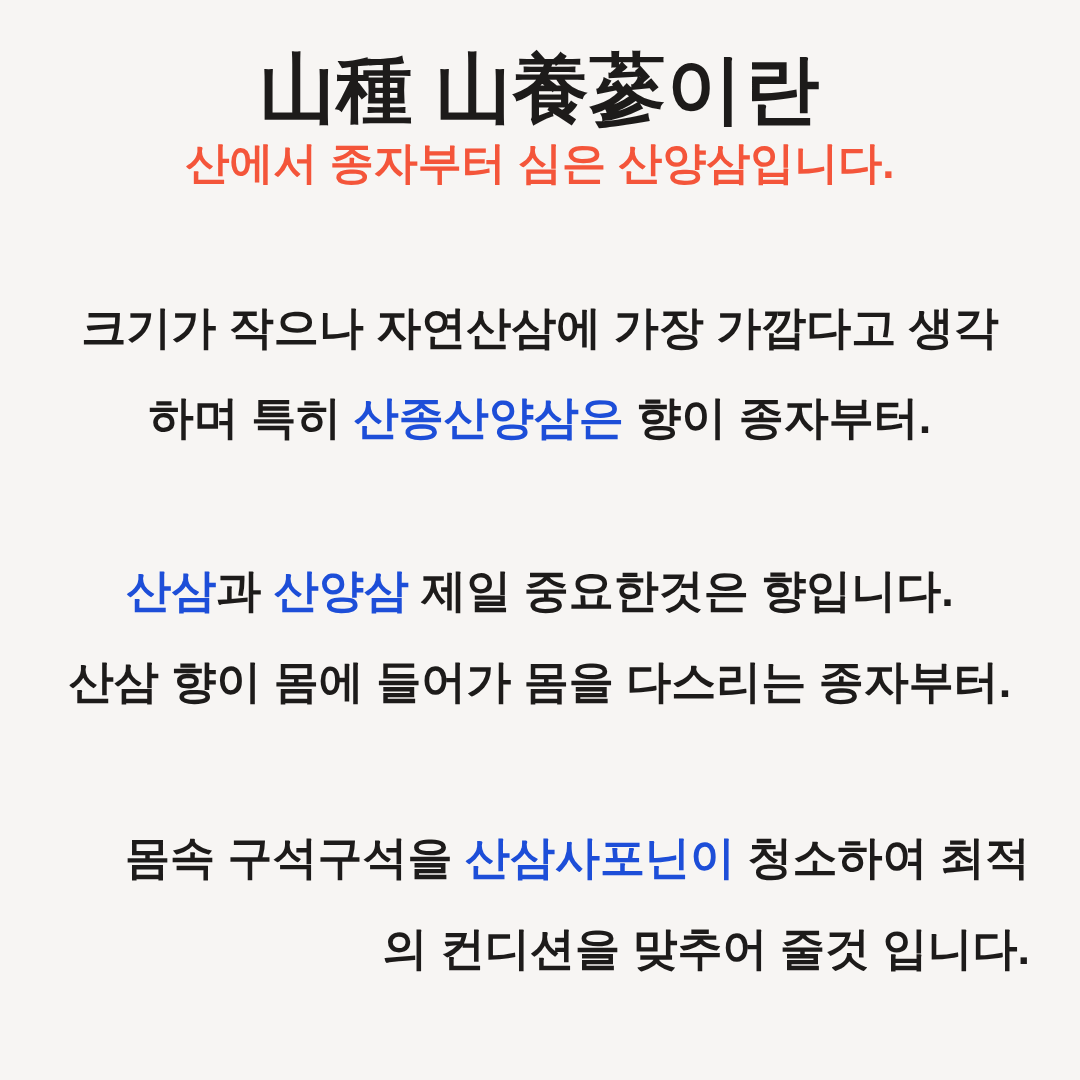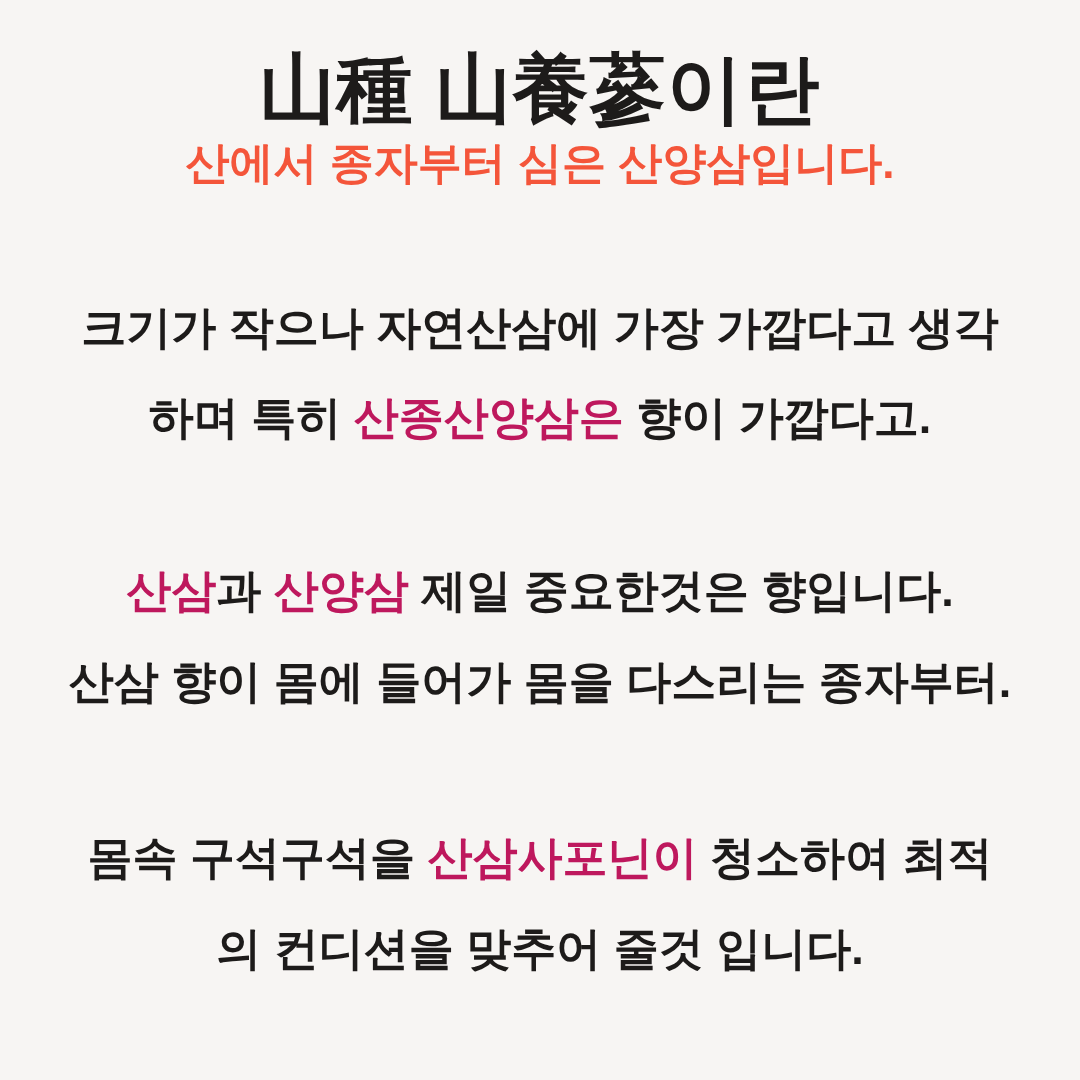--- a/index.html
+++ b/index.html
@@ -44,39 +44,39 @@
   .para {
     font-size: 45px;
     font-weight: 700;
     color: #1d1b1a;
     text-align: center;
     line-height: 1.48;
     width: 980px;
     margin: 0 auto;
   }
   .para .hl {
-    color: #be185d;
+    color: #1d4ed8;
   }
   .block-1 { margin-top: 80px; }
   .block-2 { margin-top: 82px; }
-  .block-3 { margin-top: 86px; }
+  .block-3 { margin-top: 86px; text-align: right; }
   .line { display: block; margin-top: 24px; }
 </style>
 </head>
 <body>
 
 <div class="page">
 
   <h1 class="title">山種 山養蔘이란</h1>
 
   <div class="subtitle">산에서 종자부터 심은 산양삼입니다.</div>
 
   <div class="para block-1">
       <span class="line"><span>크기가 작으나 자연산삼에 가장 가깝다고 생각</span></span>
-      <span class="line"><span>하며  특히 </span><span class="hl">산종산양삼은</span><span> 향이 가깝다고.</span></span>
+      <span class="line"><span>하며  특히 </span><span class="hl">산종산양삼은</span><span> 향이 종자부터.</span></span>
     </div>
   <div class="para block-2">
       <span class="line"><span class="hl">산삼</span><span>과 </span><span class="hl">산양삼</span><span> 제일 중요한것은 향입니다.</span></span>
       <span class="line"><span>산삼 향이 몸에 들어가 몸을 다스리는 종자부터.</span></span>
     </div>
   <div class="para block-3">
       <span class="line"><span>몸속 구석구석을 </span><span class="hl">산삼사포닌이</span><span> 청소하여 최적</span></span>
       <span class="line"><span>의 컨디션을 맞추어 줄것 입니다.</span></span>
     </div>
 

